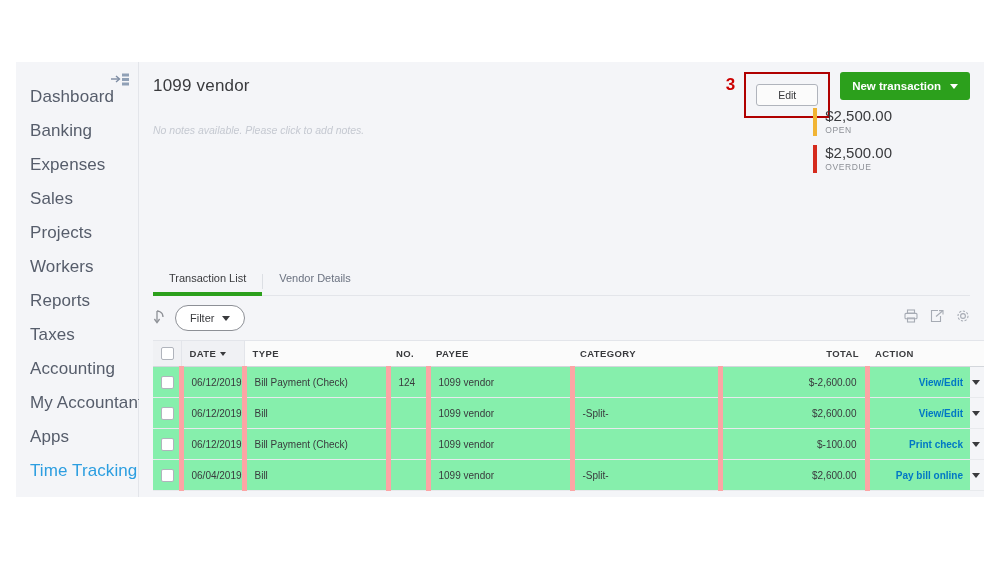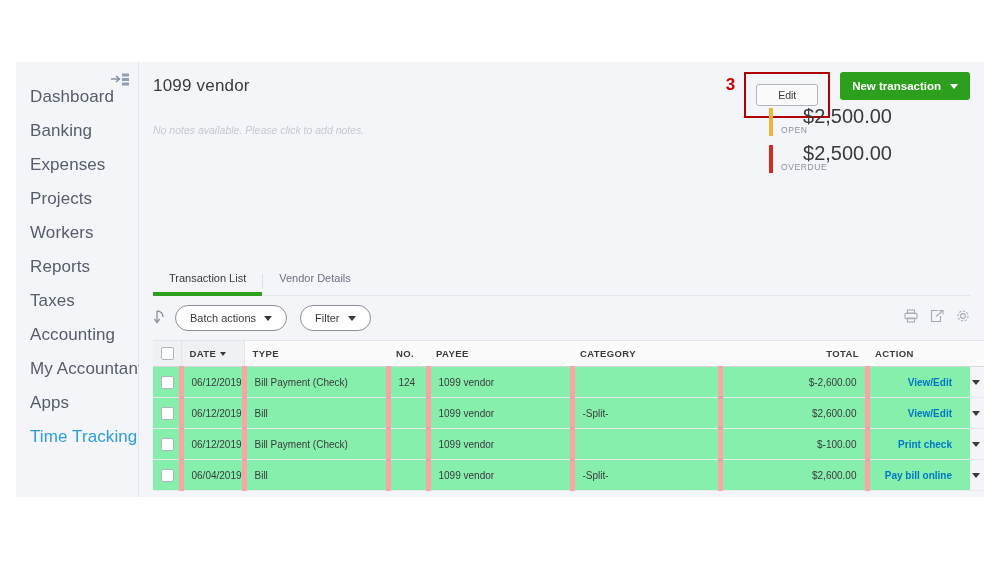--- a/index.html
+++ b/index.html
@@ -97,21 +97,21 @@
     width: 0; height: 0;
     border-left: 4px solid transparent;
     border-right: 4px solid transparent;
     border-top: 5px solid #ffffff;
   }
   .balances {
     position: absolute; right: 92px; top: 46px;
   }
   .bal-row { display: flex; margin-bottom: 9px; }
   .bal-bar { width: 4px; height: 28px; margin-right: 8px; }
-  .bal-amt { font-size: 20px; color: #393a3d; line-height: 16px; margin-left: 22px; }
+  .bal-amt { font-size: 15px; color: #393a3d; line-height: 16px; }
   .bal-lbl {
     font-size: 8.5px; color: #8d9096;
     letter-spacing: .6px; margin-top: 1px;
   }
 
   
   .tabs {
     position: relative;
     margin: 0 14px;
     height: 34px;
@@ -202,21 +202,21 @@
   .c-check { width: 28px; }
   .c-date  { width: 63px; }
   .c-type  { width: 144px; }
   .c-no    { width: 40px; }
   .c-payee { width: 144px; }
   .c-cat   { width: 148px; }
   .c-total { width: 147px; }
   .c-act   { width: 121px; }
   .act {
     display: flex; align-items: center; justify-content: flex-end;
-    gap: 20px;
+    gap: 9px;
     color: #0077c5; font-size: 10px; font-weight: 700;
     cursor: pointer;
   }
   .caret-b {
     width: 0; height: 0;
     border-left: 4px solid transparent;
     border-right: 4px solid transparent;
     border-top: 5px solid #393a3d;
   }
   .sort-caret {
@@ -239,20 +239,21 @@
         <path d="M0 7 H8" stroke="#7d8ca3" stroke-width="1.4" fill="none"></path>
         <path d="M5 4 L8.5 7 L5 10" stroke="#7d8ca3" stroke-width="1.4" fill="none"></path>
         <rect x="11" y="1.5" width="7" height="3" fill="#8fa0b6"></rect>
         <rect x="11" y="6" width="7" height="3" fill="#8fa0b6"></rect>
         <rect x="11" y="10.5" width="7" height="3" fill="#8fa0b6"></rect>
       </svg>
     </span>
     <div class="nav-item"><span>Dashboard</span></div>
     <div class="nav-item"><span>Banking</span></div>
     <div class="nav-item"><span>Expenses</span></div>
+    <div class="nav-item"><span>Sales</span></div>
     <div class="nav-item"><span>Projects</span></div>
     <div class="nav-item"><span>Workers</span></div>
     <div class="nav-item"><span>Reports</span></div>
     <div class="nav-item"><span>Taxes</span></div>
     <div class="nav-item"><span>Accounting</span></div>
     <div class="nav-item"><span>My Accountant</span></div>
     <div class="nav-item"><span>Apps</span></div>
     <div class="nav-item active"><span>Time Tracking</span></div>
   </nav>
 
@@ -298,24 +299,20 @@
     </div>
 
     <div class="toolbar">
       <span class="sort-icon">
         <svg width="14" height="18" viewBox="0 0 14 18">
           <path d="M4 2 V13" stroke="#8d9096" stroke-width="1.3" fill="none"></path>
           <path d="M4 2 C 4 2, 10 2, 10 8" stroke="#8d9096" stroke-width="1.3" fill="none"></path>
           <path d="M1.4 10 L4 13.6 L6.6 10" stroke="#8d9096" stroke-width="1.3" fill="none"></path>
         </svg>
       </span>
-      <button class="pill">
-        <span>Batch actions</span>
-        <span class="caret-d"></span>
-      </button>
       <button class="pill">
         <span>Filter</span>
         <span class="caret-d"></span>
       </button>
 
       <div class="tool-icons">
         <span>
           <svg width="14" height="14" viewBox="0 0 14 14">
             <rect x="3.5" y="1" width="7" height="3.2" fill="none" stroke="#a6abb4" stroke-width="1.1"></rect>
             <rect x="1" y="4.4" width="12" height="5.4" rx="1" fill="none" stroke="#a6abb4" stroke-width="1.1"></rect>

